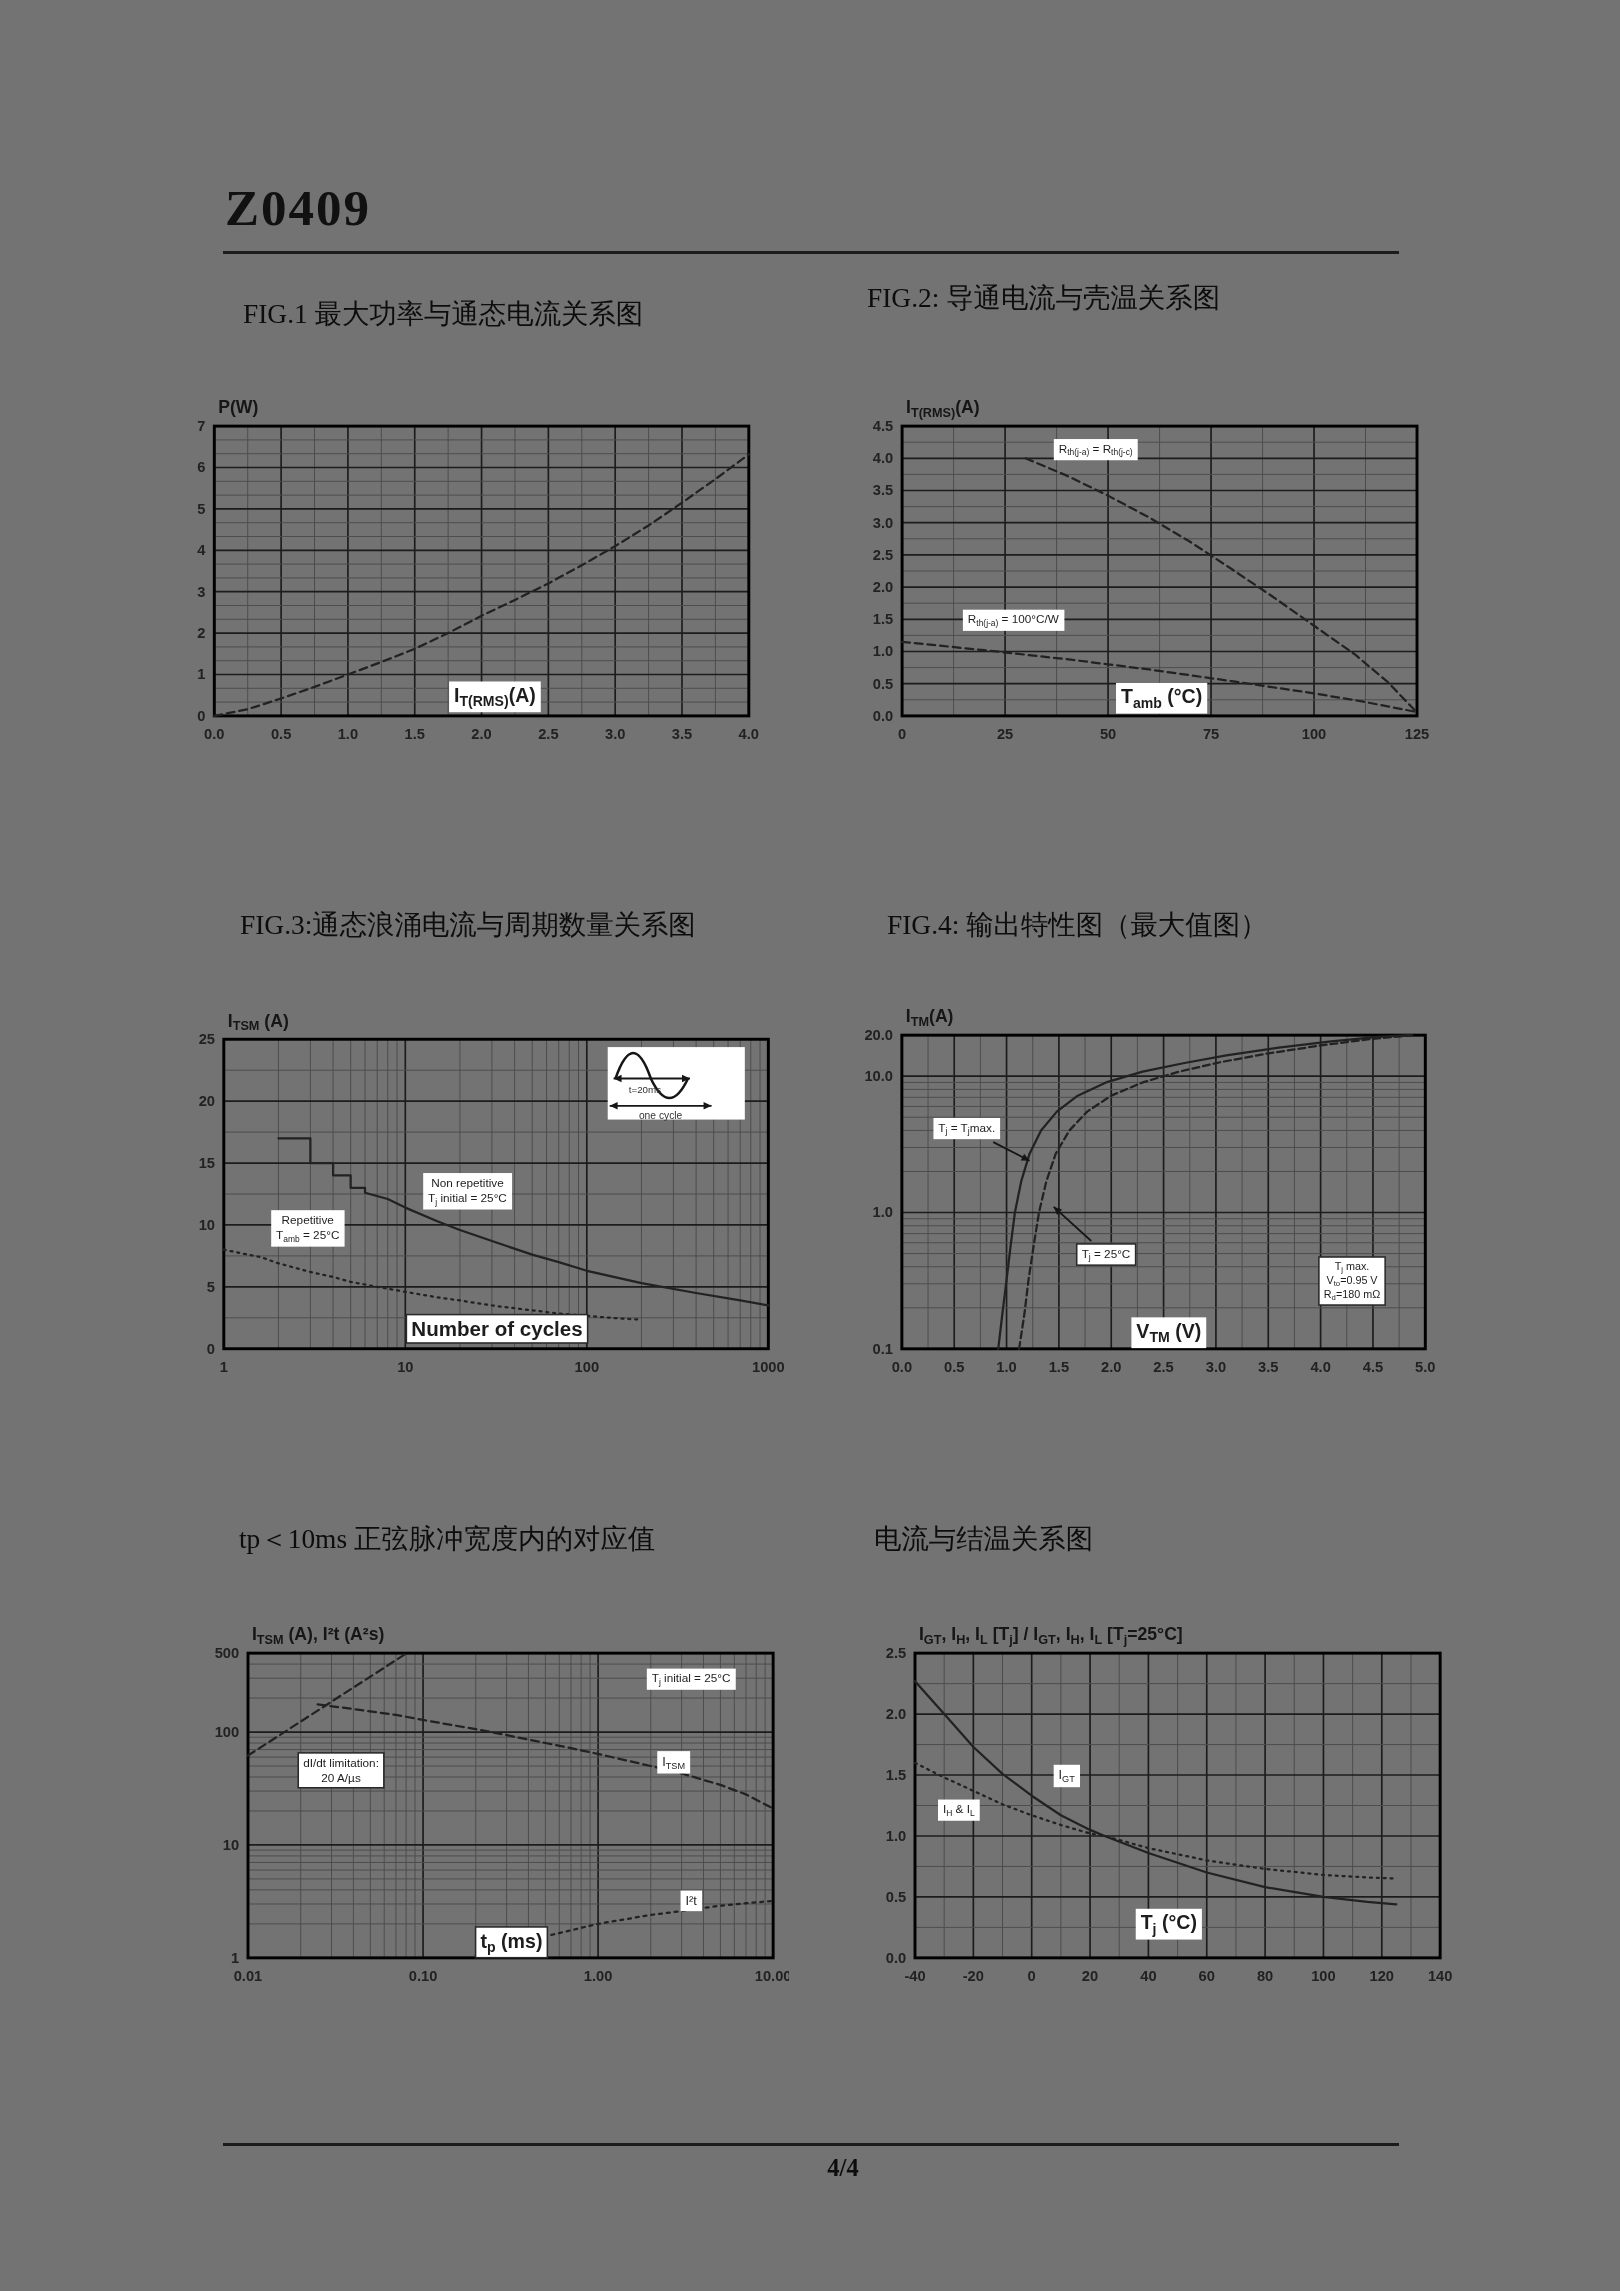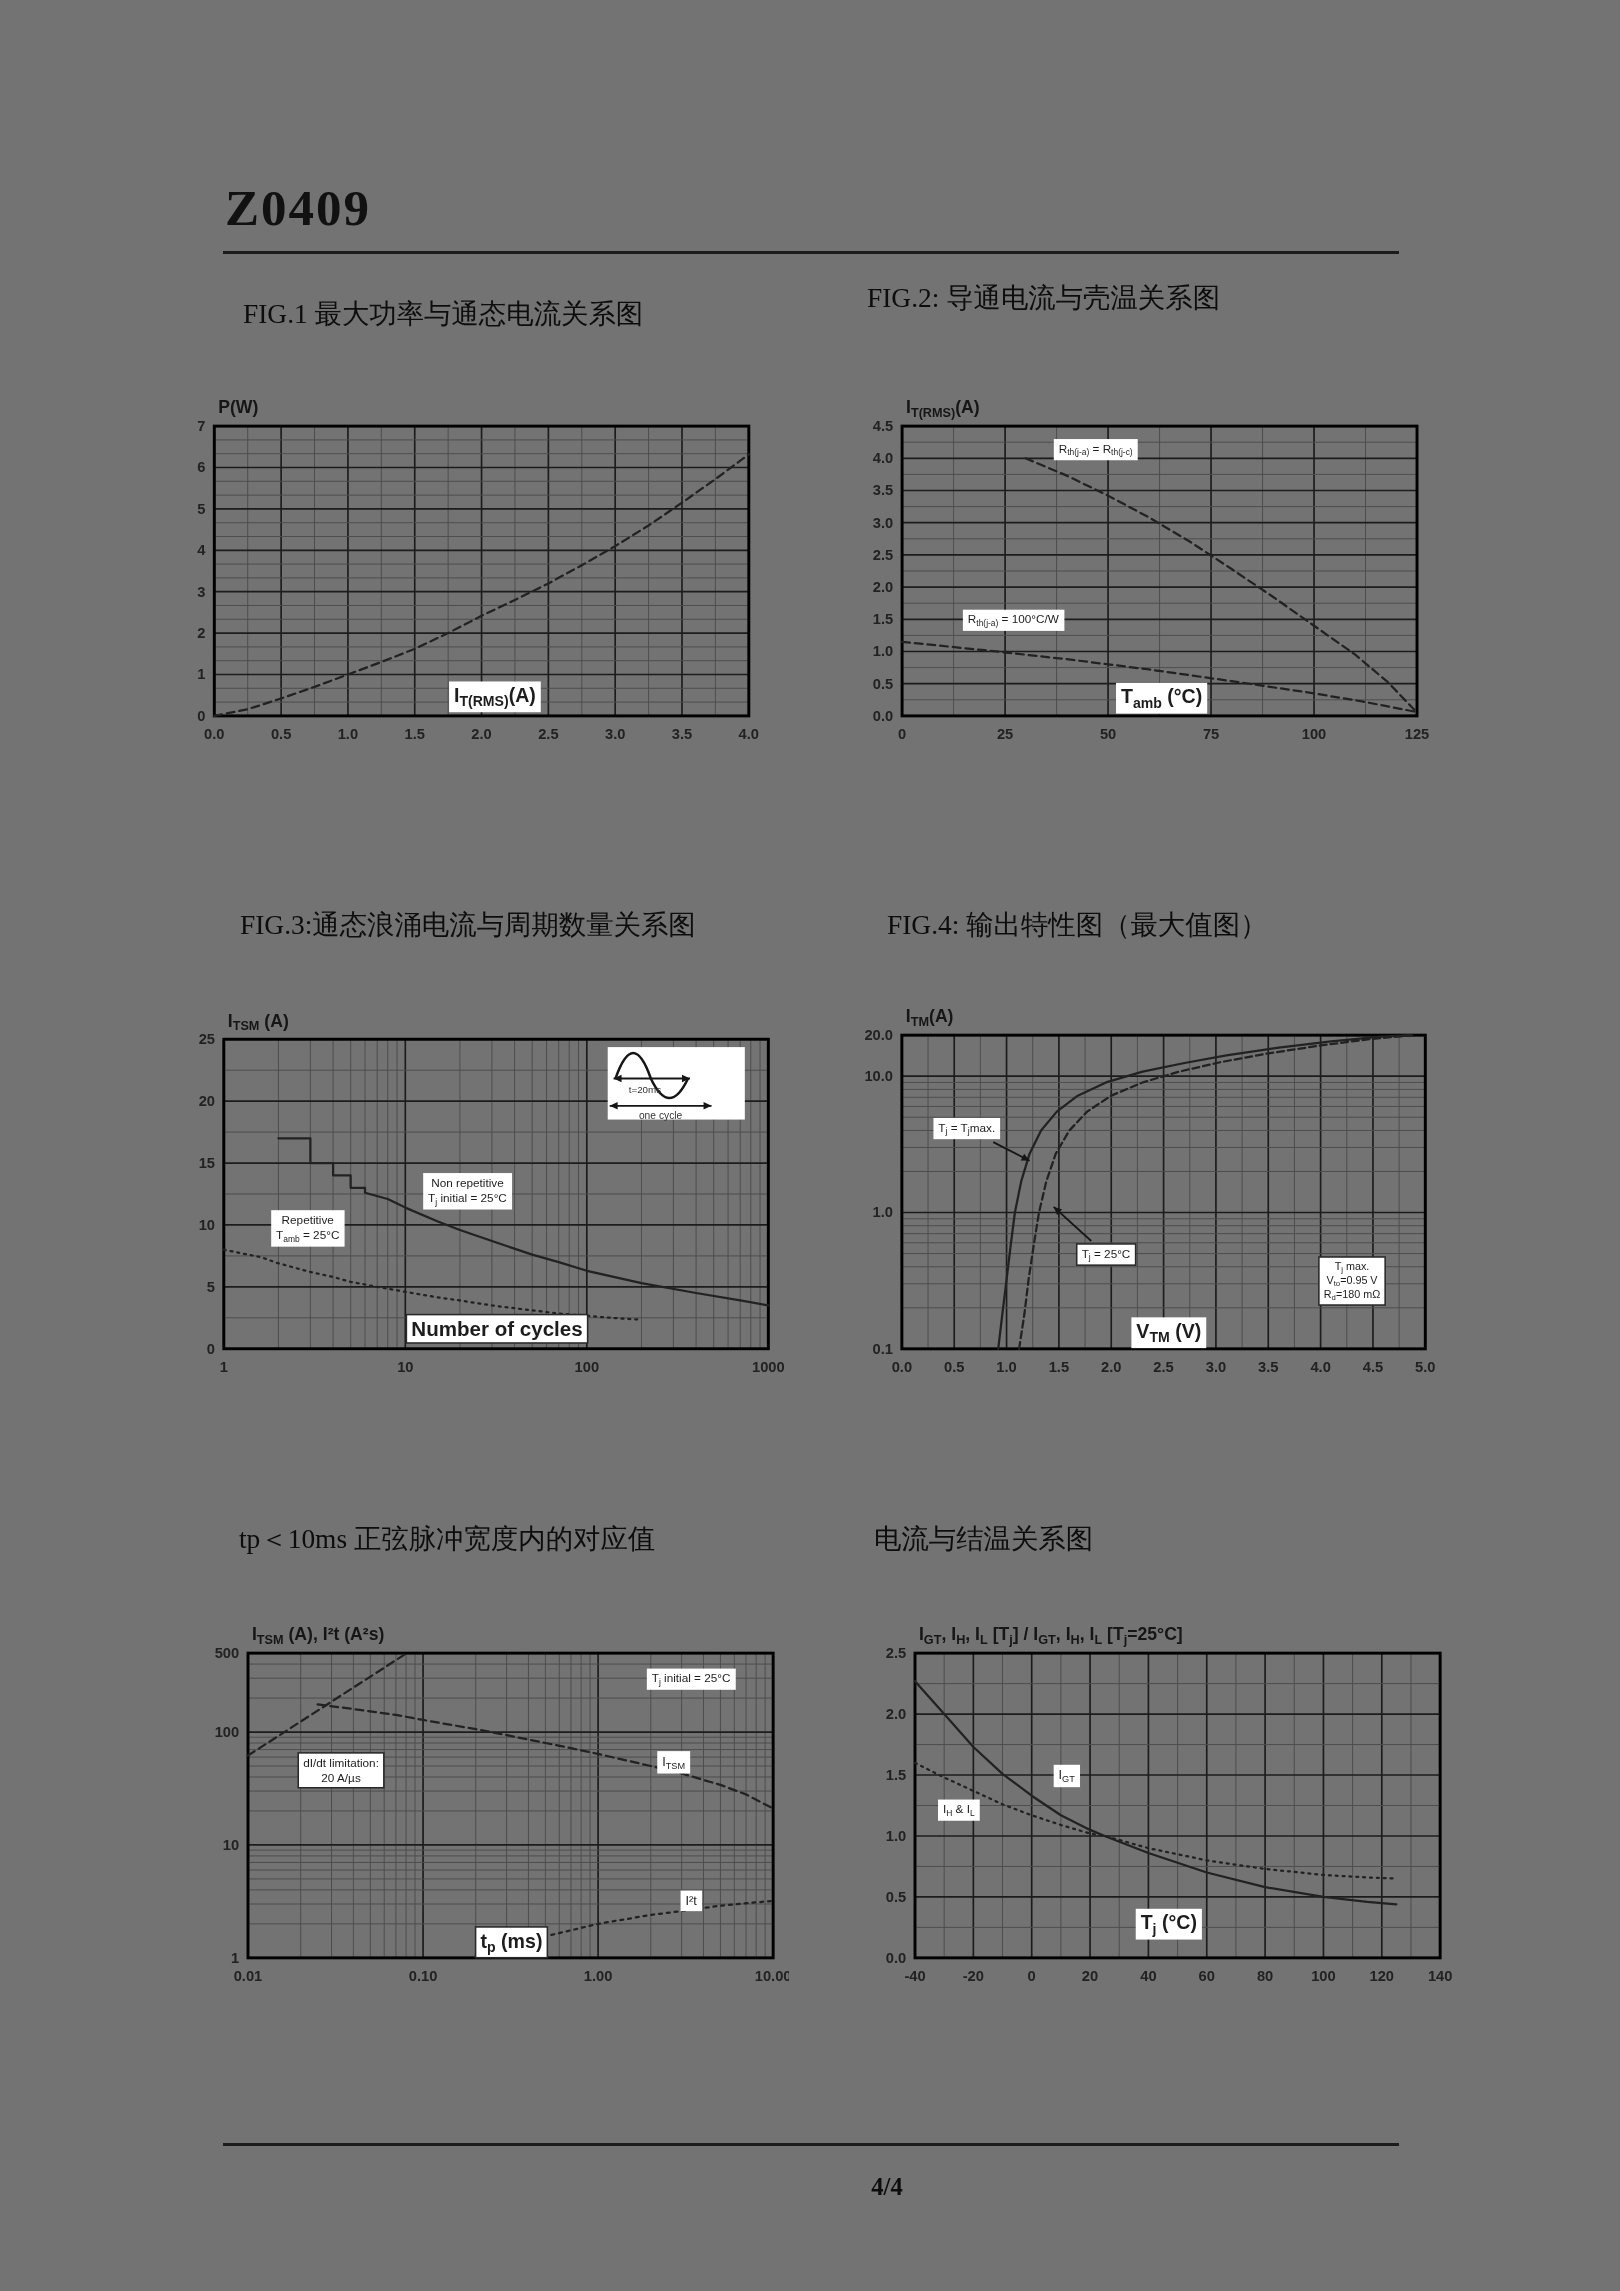--- a/index.html
+++ b/index.html
@@ -495,15 +495,15 @@
         <rect x="81.47135925292969" y="191.4320068359375" width="42.59374237060547" height="21.639999389648438" fill="#ffffff" stroke="none"></rect>
         <text x="102.66666666666666" y="205.432" font-size="12" fill="#1d1d1d" text-anchor="middle"><tspan>I</tspan><tspan dy="2.64" font-size="8.64">H</tspan><tspan dy="-2.64"> &amp; I</tspan><tspan dy="2.64" font-size="8.64">L</tspan></text>
       </g>
       <g>
         <rect x="283.2932434082031" y="302.92401123046875" width="67.546875" height="31.399993896484375" fill="#ffffff" stroke="none"></rect>
         <text x="317.06666666666666" y="323.924" font-size="20" fill="#1d1d1d" font-weight="bold" text-anchor="middle"><tspan>T</tspan><tspan dy="4.4" font-size="14.399999999999999">j</tspan><tspan dy="-4.4"> (°C)</tspan></text>
       </g>
     </svg>
 
   <div class="rule" style="left:223px;top:2143px;width:1176px;"></div>
-  <div class="footer-page" style="left:848px;top:2154px;width:78px;margin-top:19px;">4/4</div>
+  <div class="footer-page" style="left:804px;top:2154px;width:78px;">4/4</div>
 </div>
 
 
 </body></html>

